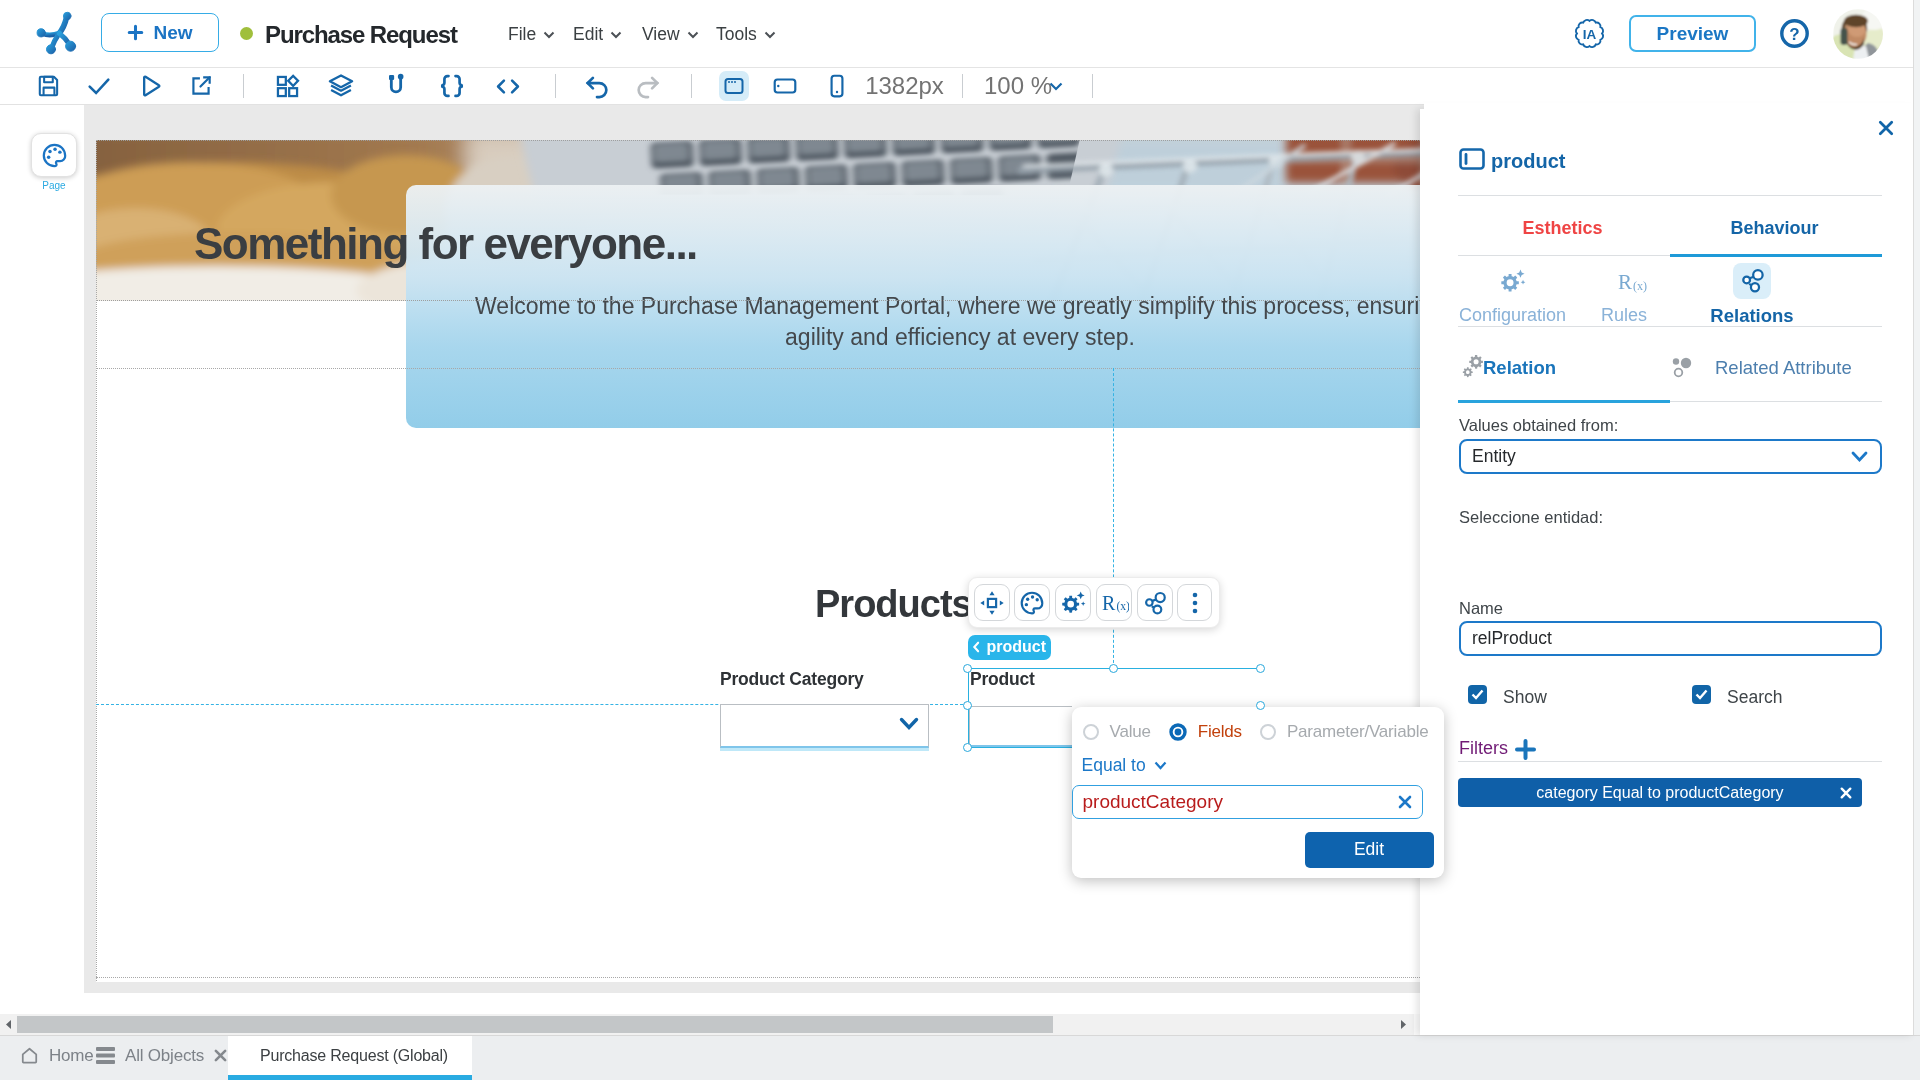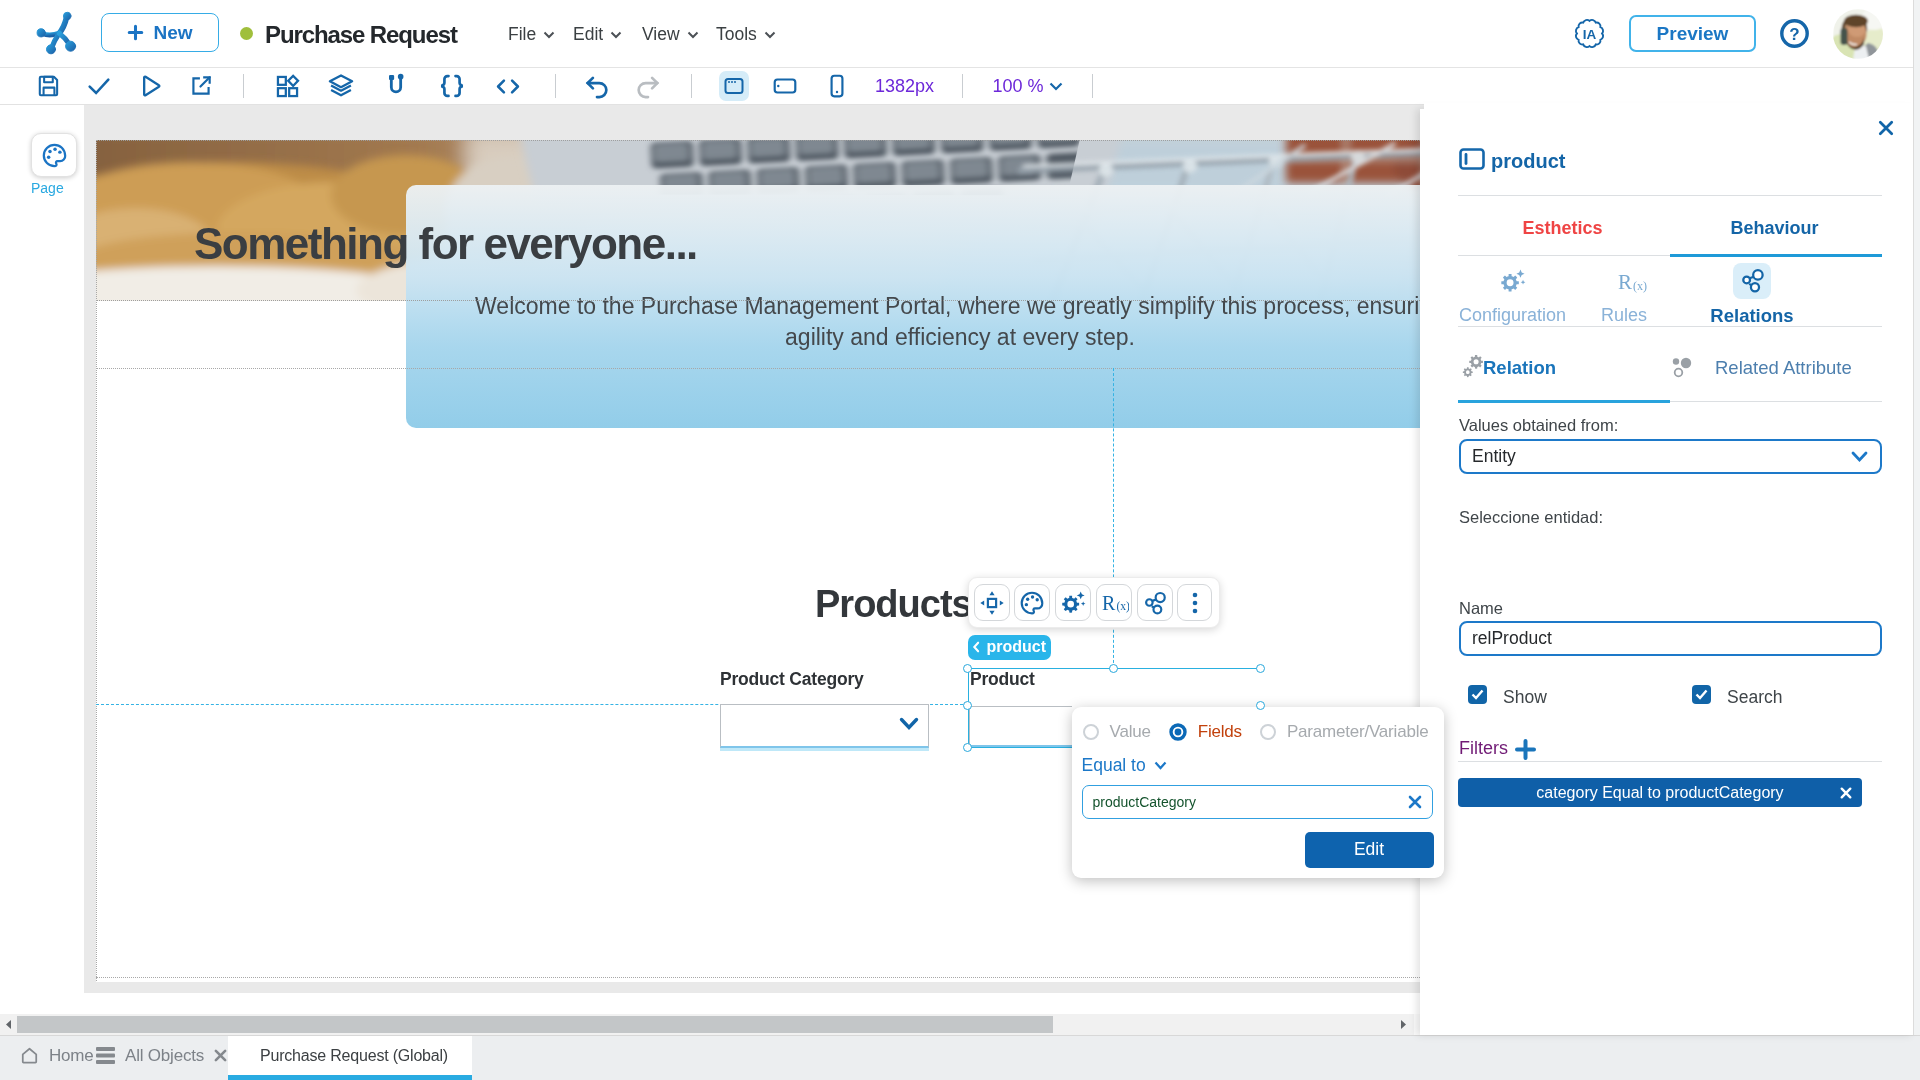--- a/index.html
+++ b/index.html
@@ -10,21 +10,21 @@
 
 #topbar{position:absolute;left:0;top:0;width:1920px;height:68px;background:#fff;border-bottom:1px solid #e4e4e4}
 #newbtn{position:absolute;left:101px;top:13px;width:118px;height:39px;border:1.6px solid #36ace6;border-radius:8px;display:flex;align-items:center;justify-content:center;gap:9px;color:#1b74c4;font-weight:bold;font-size:19px}
 #ptitle{position:absolute;left:265px;top:21px;font-size:24px;font-weight:bold;color:#24282c;letter-spacing:-1.1px}
 .menu{position:absolute;top:24px;font-size:17.5px;color:#3b4043;display:flex;align-items:center;gap:7px}
 #prevbtn{position:absolute;left:1629px;top:15px;width:127px;height:37px;border:2px solid #41b3ea;border-radius:7px;color:#1b77c4;font-weight:bold;font-size:19px;display:flex;align-items:center;justify-content:center}
 
 #toolbar2{position:absolute;left:0;top:68px;width:1920px;height:37px;background:#fff;border-bottom:1px solid #e2e2e2}
 .t2{position:absolute;top:0;height:36px;display:flex;align-items:center;justify-content:center}
 .tdiv{position:absolute;top:6px;width:1px;height:24px;background:#c9cdd1}
-.t2txt{color:#6d28d9;font-size:18px}
+.t2txt{color:#737373;font-size:24px}
 
 #canvas{position:absolute;left:84px;top:105px;width:1830px;height:888px;background:#e9e9e9;overflow:hidden}
 #page{position:absolute;left:12px;top:35px;width:1382px;height:842px;background:#fff}
 #banner{position:absolute;left:0;top:0;width:1382px;height:161px;overflow:hidden}
 #bannerline{position:absolute;left:0;top:0;width:1382px;height:161px;border:1px dotted #9e9e9e}
 #row2dot{position:absolute;left:0;top:228px;width:1382px;border-top:1px dotted #a8a8a8;height:0}
 #pagedot{position:absolute;left:0;top:0;width:0;height:841px;border-left:1px dotted #a8a8a8}
 #pagebottomdot{position:absolute;left:0;top:837px;width:1382px;border-top:1px dotted #a8a8a8}
 #card{position:absolute;left:310px;top:45px;width:1108px;height:243px;border-radius:10px;background:linear-gradient(180deg,rgba(237,241,243,.96) 0%,rgba(203,228,242,.97) 38%,rgba(167,214,237,.98) 66%,rgba(146,205,233,1) 100%)}
 #cardtitle{position:absolute;width:1728px;text-align:left;font-size:44px;font-weight:bold;color:#3a3e42;letter-spacing:-1.5px}
@@ -39,21 +39,21 @@
 #chip{position:absolute;left:871.5px;top:494.5px;width:83.5px;height:25.5px;background:#29b5ea;border-radius:7px;color:#fff;font-weight:bold;font-size:16px;display:flex;align-items:center;justify-content:center;gap:6px}
 
 .selline{position:absolute;background:#29b0e0}
 .handle{position:absolute;width:9px;height:9px;border-radius:50%;background:#fff;border:1.6px solid #29a8dc;z-index:35}
 
 .flabel{position:absolute;font-size:17.5px;font-weight:bold;color:#2e3236;letter-spacing:-.2px}
 .fselect{position:absolute;height:44px;background:#fff;border:1px solid #b9bec3;border-bottom:2px solid #7fc5ea;box-shadow:0 3px 0 rgba(169,224,246,.75)}
 
 #popup{position:absolute;left:1071.5px;top:706.5px;width:372px;height:171px;background:#fff;border-radius:9px;box-shadow:0 3px 14px rgba(0,0,0,.25);z-index:30}
 .radio{width:16px;height:16px;border-radius:50%;border:2px solid #cdd2d7;background:#fff;flex:none}
-#pinput{position:absolute;left:10px;top:78px;width:351px;height:34px;border:1.7px solid #31a0e0;border-radius:7px;display:flex;align-items:center;padding:0 10px;font-size:14px;color:#14532d}
+#pinput{position:absolute;left:0;top:78px;width:351px;height:34px;border:1.7px solid #31a0e0;border-radius:7px;display:flex;align-items:center;padding:0 10px;font-size:19px;color:#b91c1c}
 #peditbtn{position:absolute;left:233px;top:125px;width:129px;height:36px;background:#0e63ae;border-radius:5px;color:#fff;font-size:17.5px;display:flex;align-items:center;justify-content:center}
 
 #panel{position:absolute;left:1420px;top:109px;width:494px;height:926px;background:#fff;box-shadow:-3px 0 8px rgba(0,0,0,.12);z-index:20;font-size:17px}
 #panel .hr{position:absolute;left:38px;width:424px;border-top:1px solid #dcdfe2;height:0}
 .plabel{position:absolute;color:#3f4549;font-size:16.5px}
 .pinput{position:absolute;left:39px;width:423px;height:35px;border:2px solid #1d79c9;border-radius:8px;display:flex;align-items:center;padding:0 11px;font-size:17.5px;color:#26292c;background:#fff}
 .chk{position:absolute;width:19px;height:19px;background:#1165a8;border-radius:4px;display:flex;align-items:center;justify-content:center}
 
 #hscroll{position:absolute;left:0px;top:1014px;width:1914px;height:21px;background:#fafafa}
 #htrack{position:absolute;left:0;top:0;width:1414px;height:21px;background:#f1f1f1}
@@ -266,21 +266,21 @@
 
 <div class="abs" style="left:31px;top:133px;width:46px;height:44px;background:#fff;border:1px solid #e2e2e2;border-radius:10px;box-shadow:0 1px 5px rgba(0,0,0,.2);display:flex;align-items:center;justify-content:center;z-index:6">
   <svg width="27" height="27" viewBox="0 0 24 24">
       <path d="M12 2.5a9.5 9.5 0 1 0 0 19c1.6 0 2.2-1.1 1.6-2.2-.7-1.2-.2-2.3 1.2-2.3h2.1a4.5 4.5 0 0 0 4.6-4.8C21.2 6.3 17 2.5 12 2.5z" fill="none" stroke="#1b74c4" stroke-width="2"></path>
       <circle cx="8" cy="8.5" r="1.55" fill="#1b74c4"></circle>
       <circle cx="12.5" cy="6.5" r="1.55" fill="#1b74c4"></circle>
       <circle cx="16.8" cy="9" r="1.55" fill="#1b74c4"></circle>
       <circle cx="6.8" cy="13.5" r="1.55" fill="#1b74c4"></circle>
     </svg>
 </div>
-<div class="abs" style="left:31px;top:180px;width:46px;text-align:left;font-size:14px;color:#2aa9e1;z-index:6">Page</div>
+<div class="abs" style="left:31px;top:180px;width:46px;text-align:center;font-size:10px;color:#2aa9e1;z-index:6">Page</div>
 
 <div id="canvas">
   <div id="page">
     <div id="banner">
     <svg width="1382" height="161" viewBox="0 0 1382 161">
       <defs>
         <filter id="bblur" x="-10%" y="-10%" width="120%" height="120%">
               <feGaussianBlur stdDeviation="4"></feGaussianBlur>
             </filter>
         <filter id="bblur2" x="-30%" y="-30%" width="160%" height="160%">

